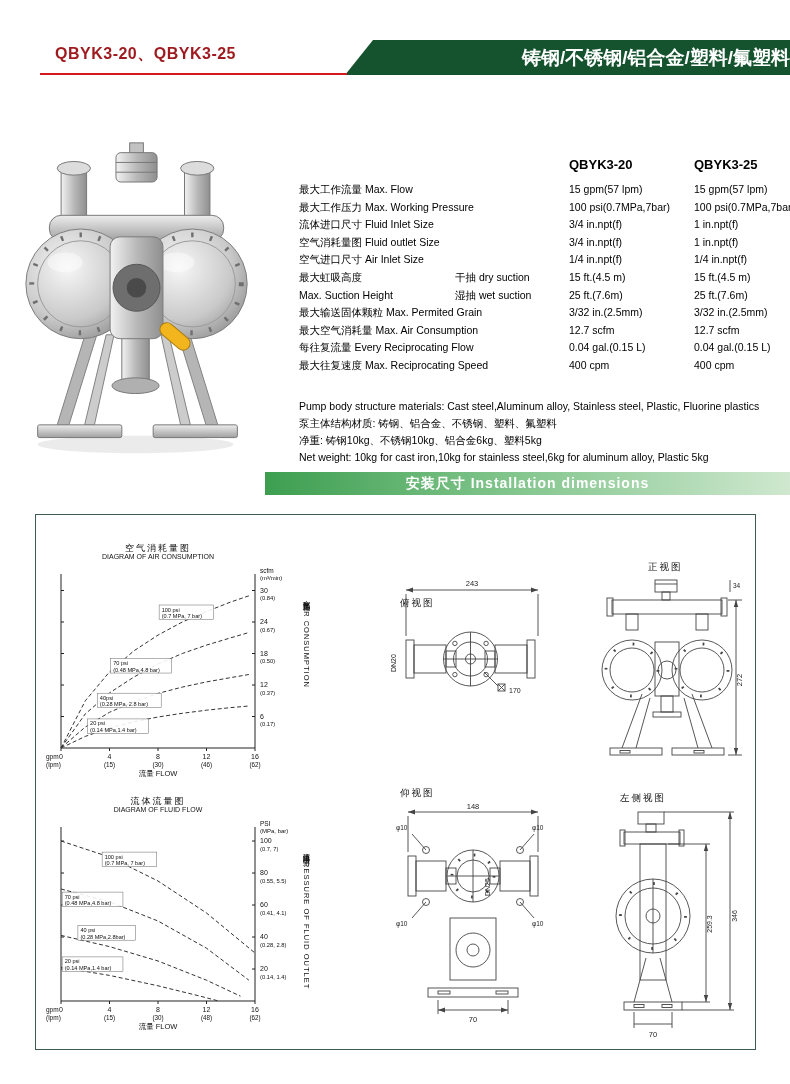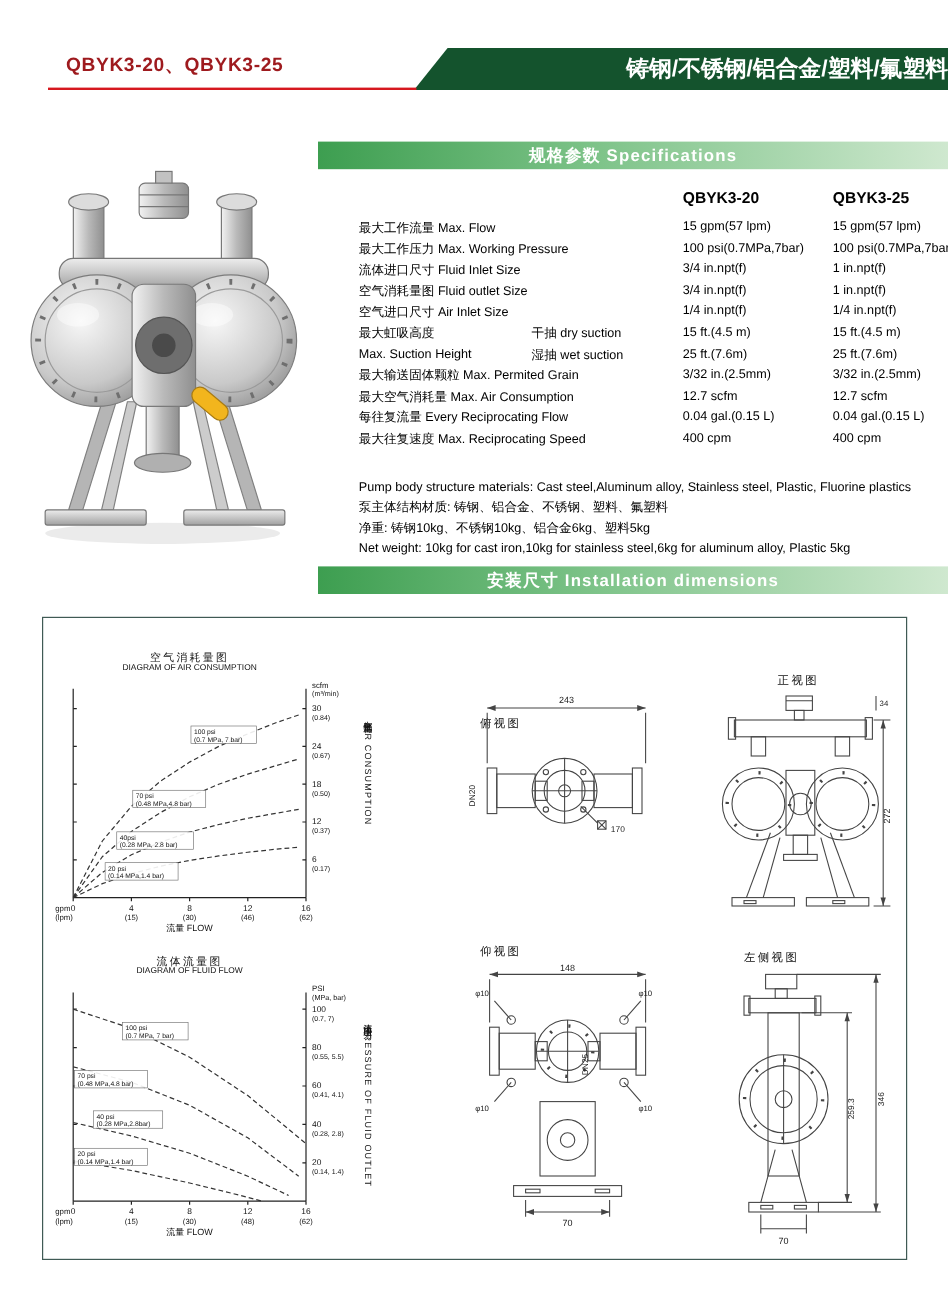--- a/index.html
+++ b/index.html
@@ -19,21 +19,21 @@
                 color:#fff;font-size:14px;font-weight:bold;text-align:center;letter-spacing:1px;}
   .gb1{top:118px;} .gb2{top:472px;}
 
   
   .spec-table{position:absolute;left:265px;top:155px;width:525px;margin-left:34px;}
   .spec-head{position:relative;height:24px;font-size:13px;font-weight:bold;}
   .sh-c1{position:absolute;left:270px;top:2px;} .sh-c2{position:absolute;left:395px;top:2px;}
   .spec-rows{position:absolute;left:0;top:26px;width:525px;}
   .spec-row{position:relative;height:17.6px;font-size:10.5px;}
   .sr-label{position:absolute;left:0;top:2px;white-space:nowrap;}
-  .sr-sub{position:absolute;left:144px;top:2px;white-space:nowrap;}
+  .sr-sub{position:absolute;left:156px;top:2px;white-space:nowrap;}
   .sr-v1{position:absolute;left:270px;top:2px;white-space:nowrap;}
   .sr-v2{position:absolute;left:395px;top:2px;white-space:nowrap;}
   .spec-notes{position:absolute;left:0;top:243px;font-size:10.5px;line-height:17px;white-space:nowrap;}
 
   
   .photo{position:absolute;left:20px;top:138px;width:235px;height:325px;}
 
   
   .install-box{position:absolute;left:35px;top:514px;width:719px;height:534px;border:1px solid #3f5a54;background:#fff;}
 
@@ -53,21 +53,20 @@
 </style>
 </head>
 <body>
 
 <div class="page">
 
   <div class="model-title">QBYK3-20、QBYK3-25</div>
   <div class="mat-banner">铸钢/不锈钢/铝合金/塑料/氟塑料</div>
   <div class="red-rule"></div>
 
-  <div class="green-banner gb1">规格参数 Specifications</div>
 
   <svg class="photo" viewBox="0 0 240 330">
     <defs>
       <linearGradient id="met" x1="0" y1="0" x2="1" y2="0">
         <stop offset="0" stop-color="#f2f2f2"></stop>
           <stop offset="0.5" stop-color="#b9b9b9"></stop>
           <stop offset="1" stop-color="#8f8f8f"></stop>
       </linearGradient>
       <linearGradient id="metv" x1="0" y1="0" x2="0" y2="1">
         <stop offset="0" stop-color="#ededed"></stop>

